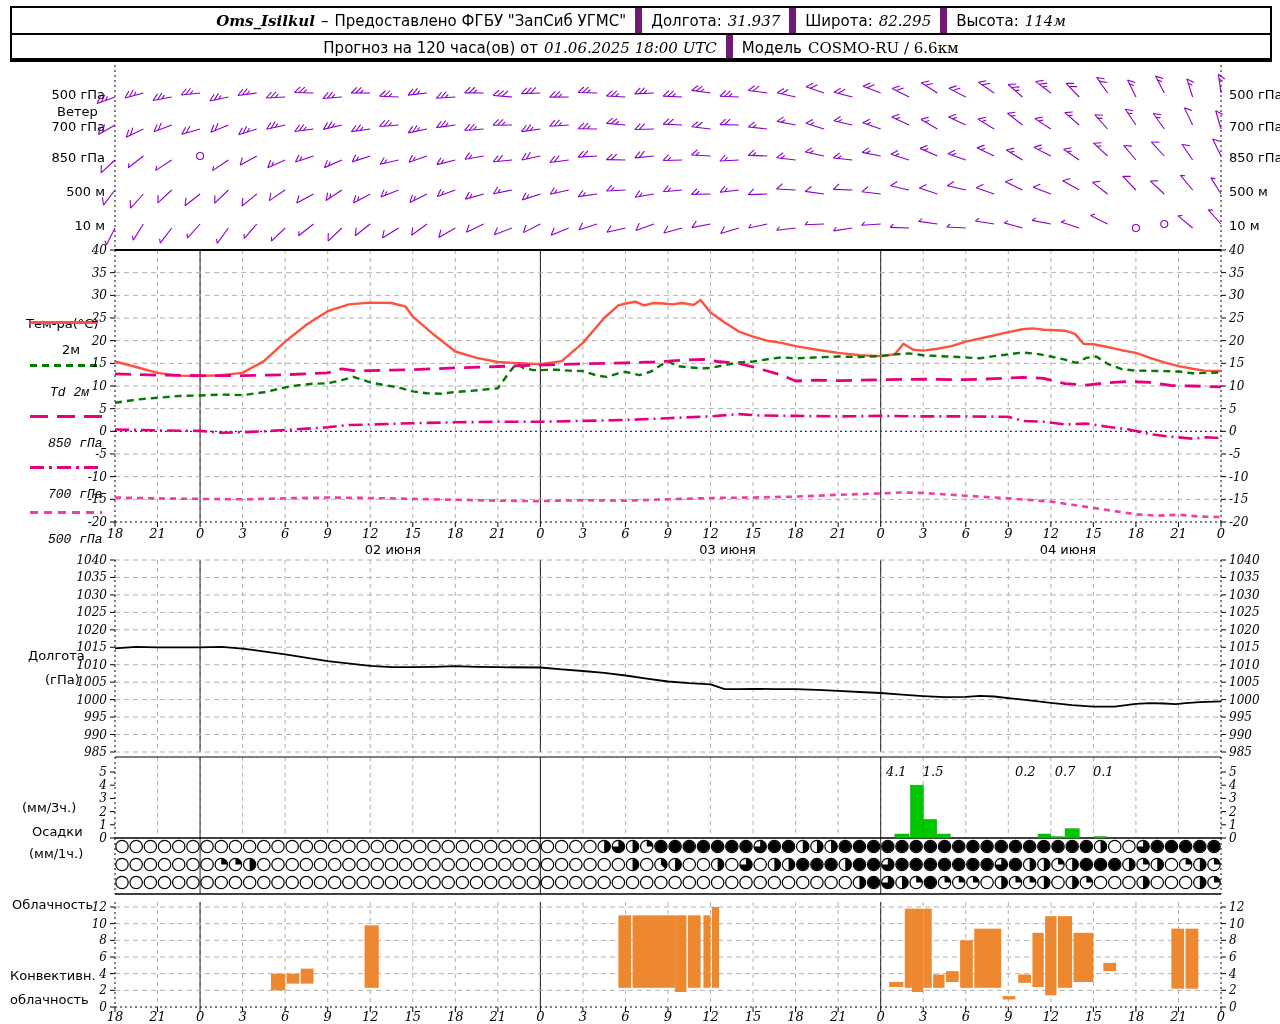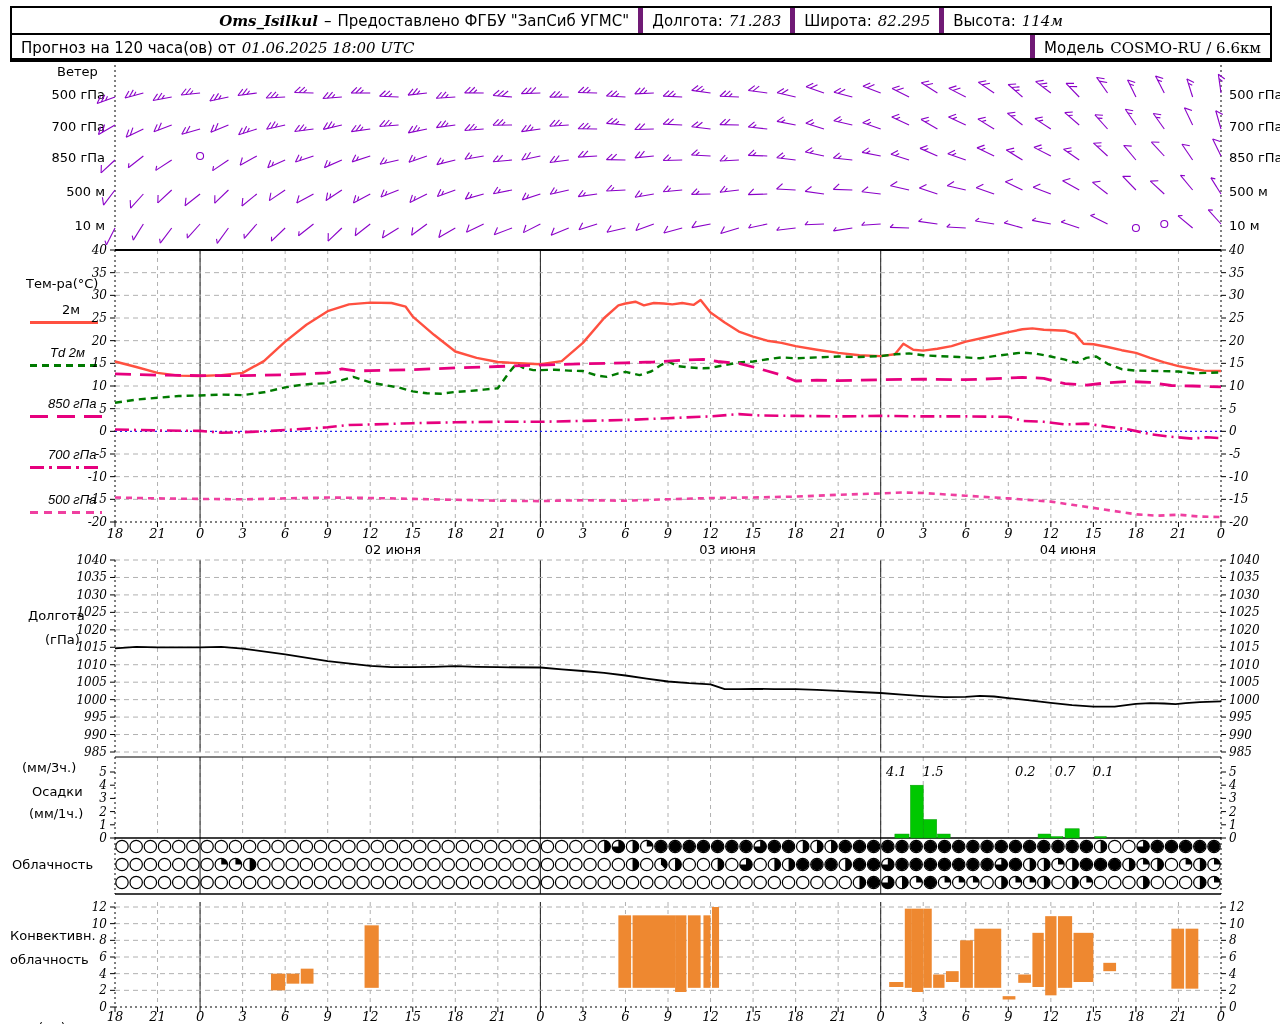--- a/index.html
+++ b/index.html
@@ -1,30 +1,30 @@
 <!DOCTYPE html>
 <html><head>
 <meta charset="utf-8">
 <style>
   html,body{margin:0;padding:0;background:#fff;}
   #page{position:relative;width:1280px;height:1024px;background:#fff;overflow:hidden;
         font-family:"DejaVu Sans",sans-serif;color:#000;}
   
   #hdr{position:absolute;left:10px;top:6px;width:1258px;border:2px solid #000;background:#fff;}
   .hrow{display:flex;align-items:stretch;justify-content:center;height:25px;font-size:15px;}
-  .hrow+.hrow{border-top:2px solid #000;justify-content:space-between;}
+  .hrow+.hrow{border-top:2px solid #000;}
   .hseg{display:flex;align-items:center;padding:0 9px;white-space:nowrap;}
-  .hsep{border-left:5px solid #701a75;}
+  .hsep{border-left:7px solid #701a75;}
   .it{font-family:"DejaVu Serif",serif;font-style:italic;}
   .bold{font-weight:bold;}
   .serifb{font-family:"DejaVu Serif",serif;font-weight:normal;}
   .sp{width:6px;display:inline-block;}
   
-  .lab{position:absolute;font-size:13px;white-space:nowrap;}
-  .labit{font-family:Liberation Sans, sans-serif;font-style:italic;font-size:13px;}
+  .lab{position:absolute;font-size:13px;white-space:nowrap;margin-top:40px;}
+  .labit{font-family:Liberation Mono, monospace;font-style:italic;font-size:13px;}
   .legline{position:absolute;height:3px;}
   svg text{user-select:none;}
   .num{font:italic 12px "DejaVu Serif",serif;}
   .hnum{font:italic 13px "DejaVu Serif",serif;}
   .cyr{font:13px "DejaVu Sans",sans-serif;}
   .pl{font:italic 13px "DejaVu Serif",serif;}
 </style>
 </head>
 <body>
 
@@ -35,21 +35,21 @@
       <div class="hseg">
         <span class="it bold">Oms_Isilkul</span>
         <span class="sp"></span>
           <span>–</span>
           <span class="sp"></span>
         <span>Предоставлено ФГБУ "ЗапСиб УГМС"</span>
       </div>
       <div class="hseg hsep">
         <span>Долгота:</span>
           <span class="sp"></span>
-        <span class="it">71.283</span>
+        <span class="it">31.937</span>
       </div>
       <div class="hseg hsep">
         <span>Широта:</span>
           <span class="sp"></span>
         <span class="it">82.295</span>
       </div>
       <div class="hseg hsep">
         <span>Высота:</span>
           <span class="sp"></span>
         <span class="it">114м</span>

